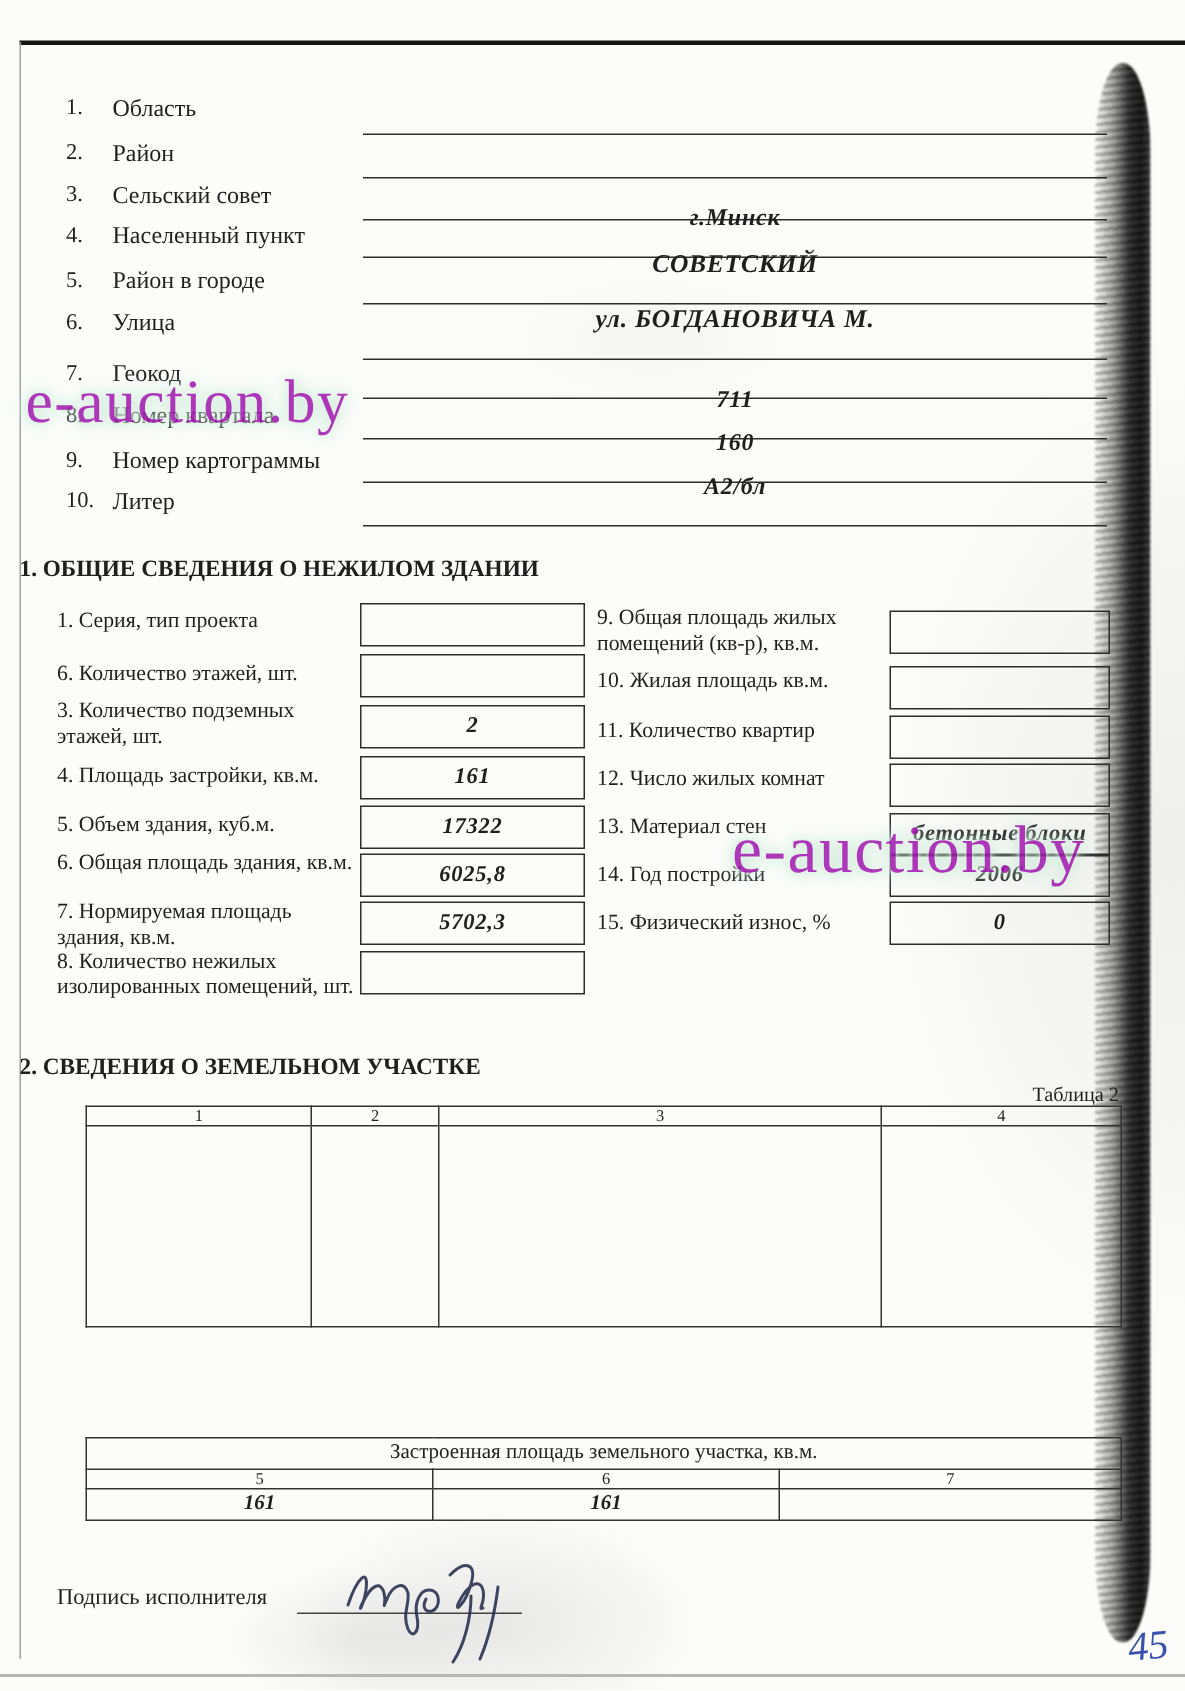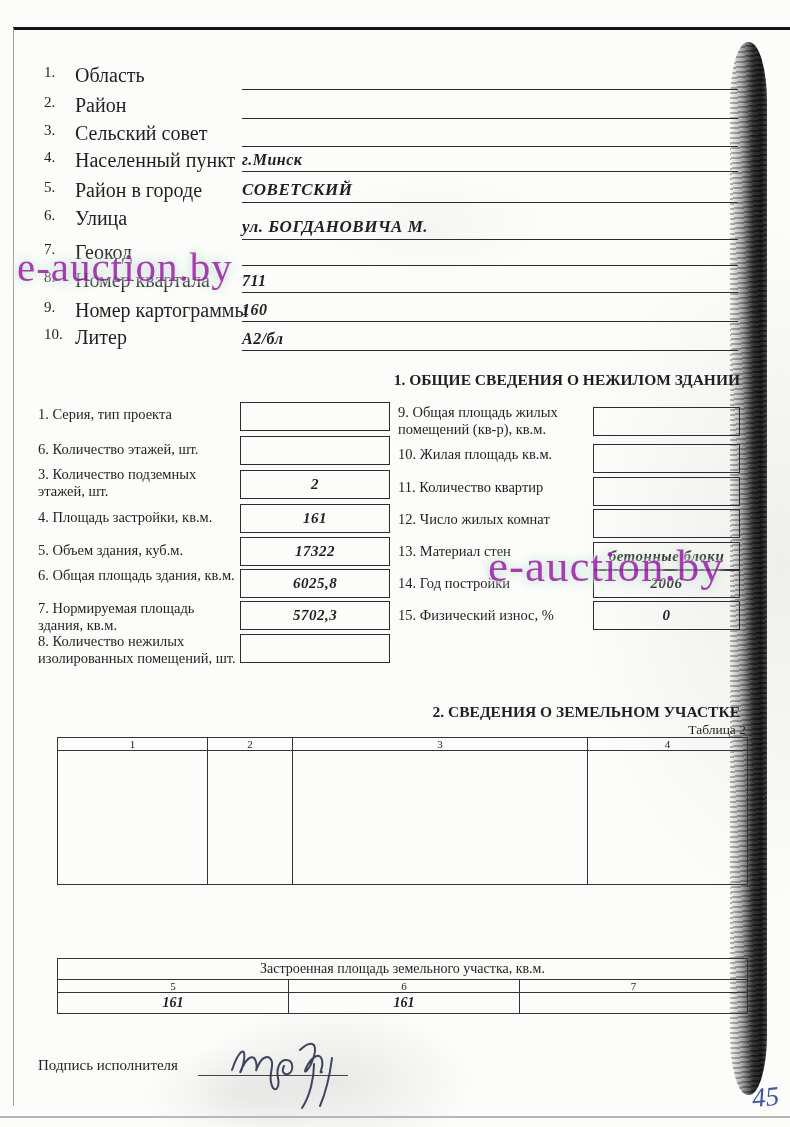--- a/index.html
+++ b/index.html
@@ -34,33 +34,33 @@
   .wm{
     position:absolute;z-index:6;font-family:"Liberation Serif",serif;
     color:#a21caf;letter-spacing:1px;opacity:.88;white-space:nowrap;
     text-shadow:0 0 3px #e7f6ec,0 0 7px #bfe3cd,0 0 13px #bfe3cd,0 0 18px #d7efdf;
   }
   .wm1{left:17px;top:243px;font-size:41px;}
   .wm2{left:488px;top:540px;font-size:45px;}
   
   .arow{position:absolute;left:0;width:790px;z-index:4;}
   .anum{position:absolute;left:44px;top:0;font-size:15px;}
-  .albl{position:absolute;left:75px;top:0;font-size:20px;}
+  .albl{position:absolute;left:75px;top:0;font-size:16px;}
   .aline{position:absolute;left:242px;width:496px;bottom:0;border-bottom:1.7px solid #2c2c2c;}
   .aval{
-    position:absolute;left:0;width:496px;bottom:2px;
+    position:absolute;left:0;width:496px;bottom:16px;text-align:center;
     font-style:italic;font-weight:bold;font-size:16px;letter-spacing:.5px;white-space:nowrap;
   }
   .a1{top:64px;height:26px;}  .a2{top:94px;height:25px;}  .a3{top:122px;height:25px;}
   .a4{top:149px;height:23px;} .a5{top:179px;height:24px;} .a6{top:207px;height:33px;}
   .a7{top:241px;height:25px;} .a8{top:269px;height:24px;} .a9{top:299px;height:23px;}
   .a10{top:326px;height:25px;}
   .a5 .aval{font-size:17px;} .a6 .aval{font-size:17px;}
   
-  .sec-title{position:absolute;left:13px;width:727px;text-align:right;font-weight:bold;font-size:15.5px;z-index:4;}
+  .sec-title{position:absolute;left:13px;width:727px;text-align:left;font-weight:bold;font-size:15.5px;z-index:4;}
   .t1{top:371px;} .t2{top:703px;}
   .tbl-label{position:absolute;right:44px;top:722px;font-size:13.5px;z-index:4;}
   
   .slbl{position:absolute;font-size:14.5px;line-height:1.18;z-index:4;}
   .slbl.lc{left:38px;width:198px;font-family:Liberation Serif, serif;}
   .slbl.rc{left:398px;width:190px;}
   .sbox{
     position:absolute;height:27px;border:1.7px solid #2c2c2c;z-index:4;background:transparent;
     display:flex;align-items:center;justify-content:center;
     font-style:italic;font-weight:bold;font-size:15px;letter-spacing:.5px;

